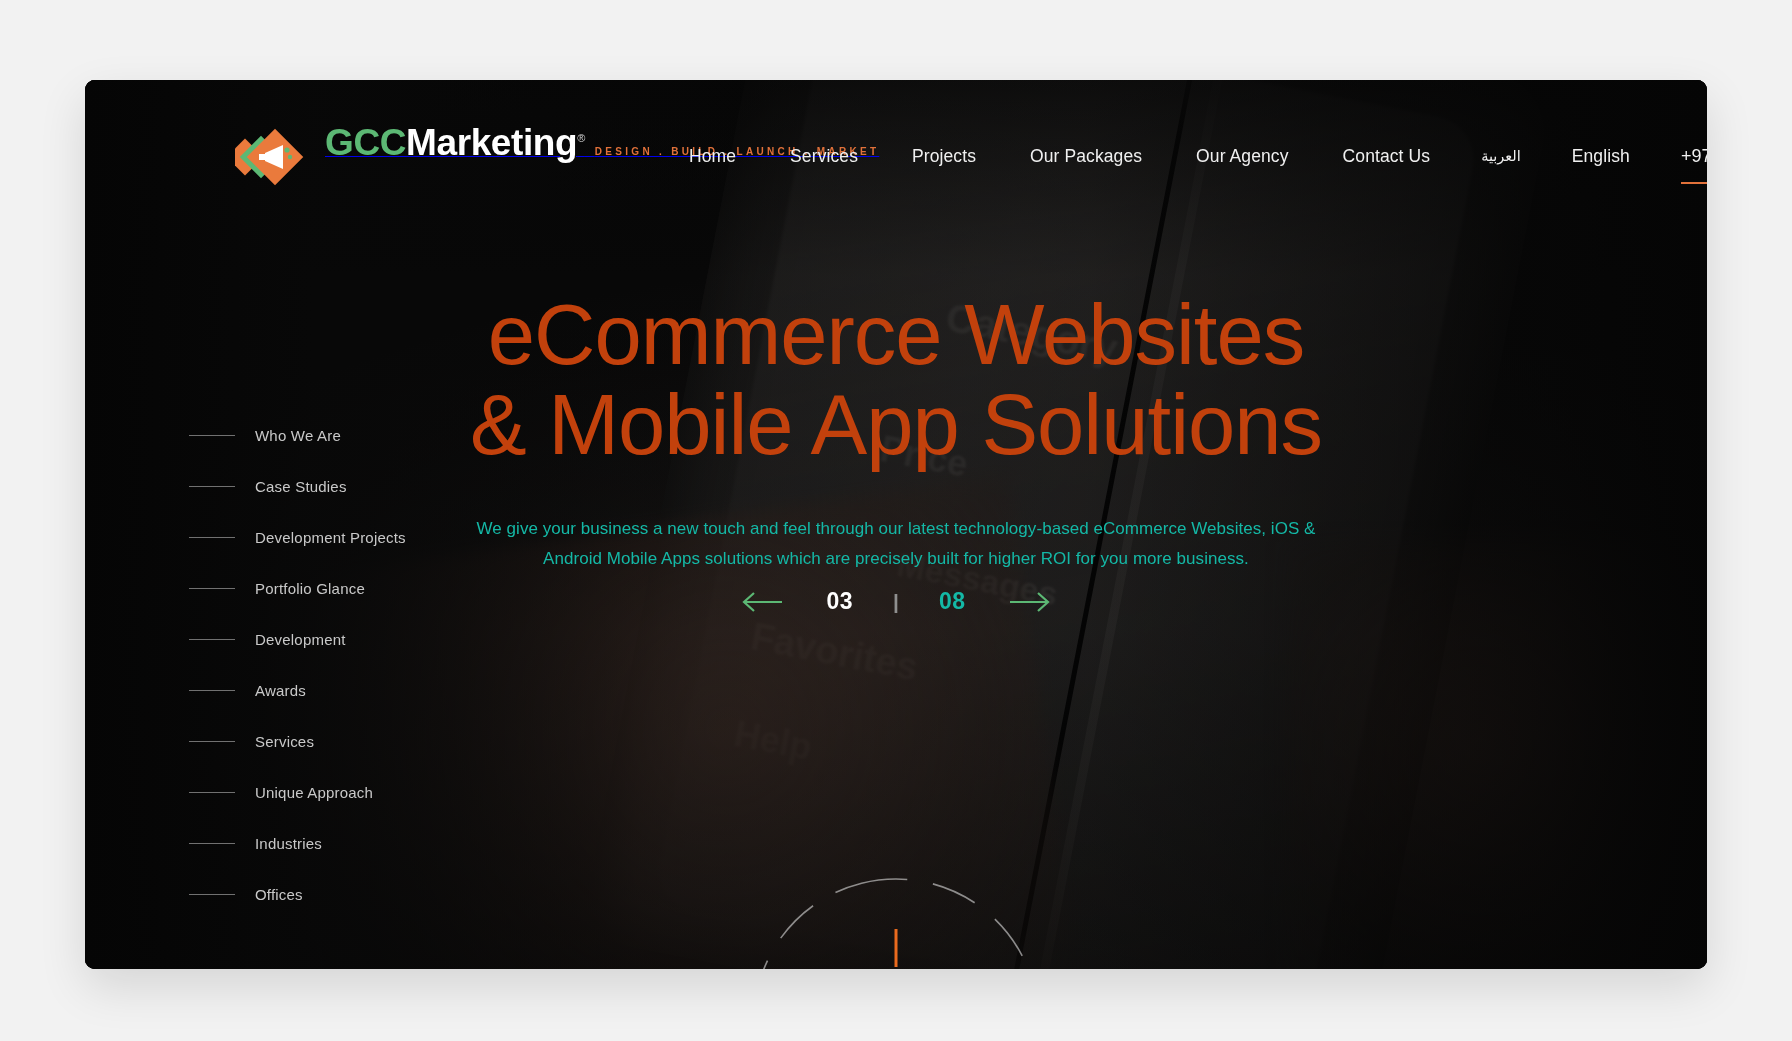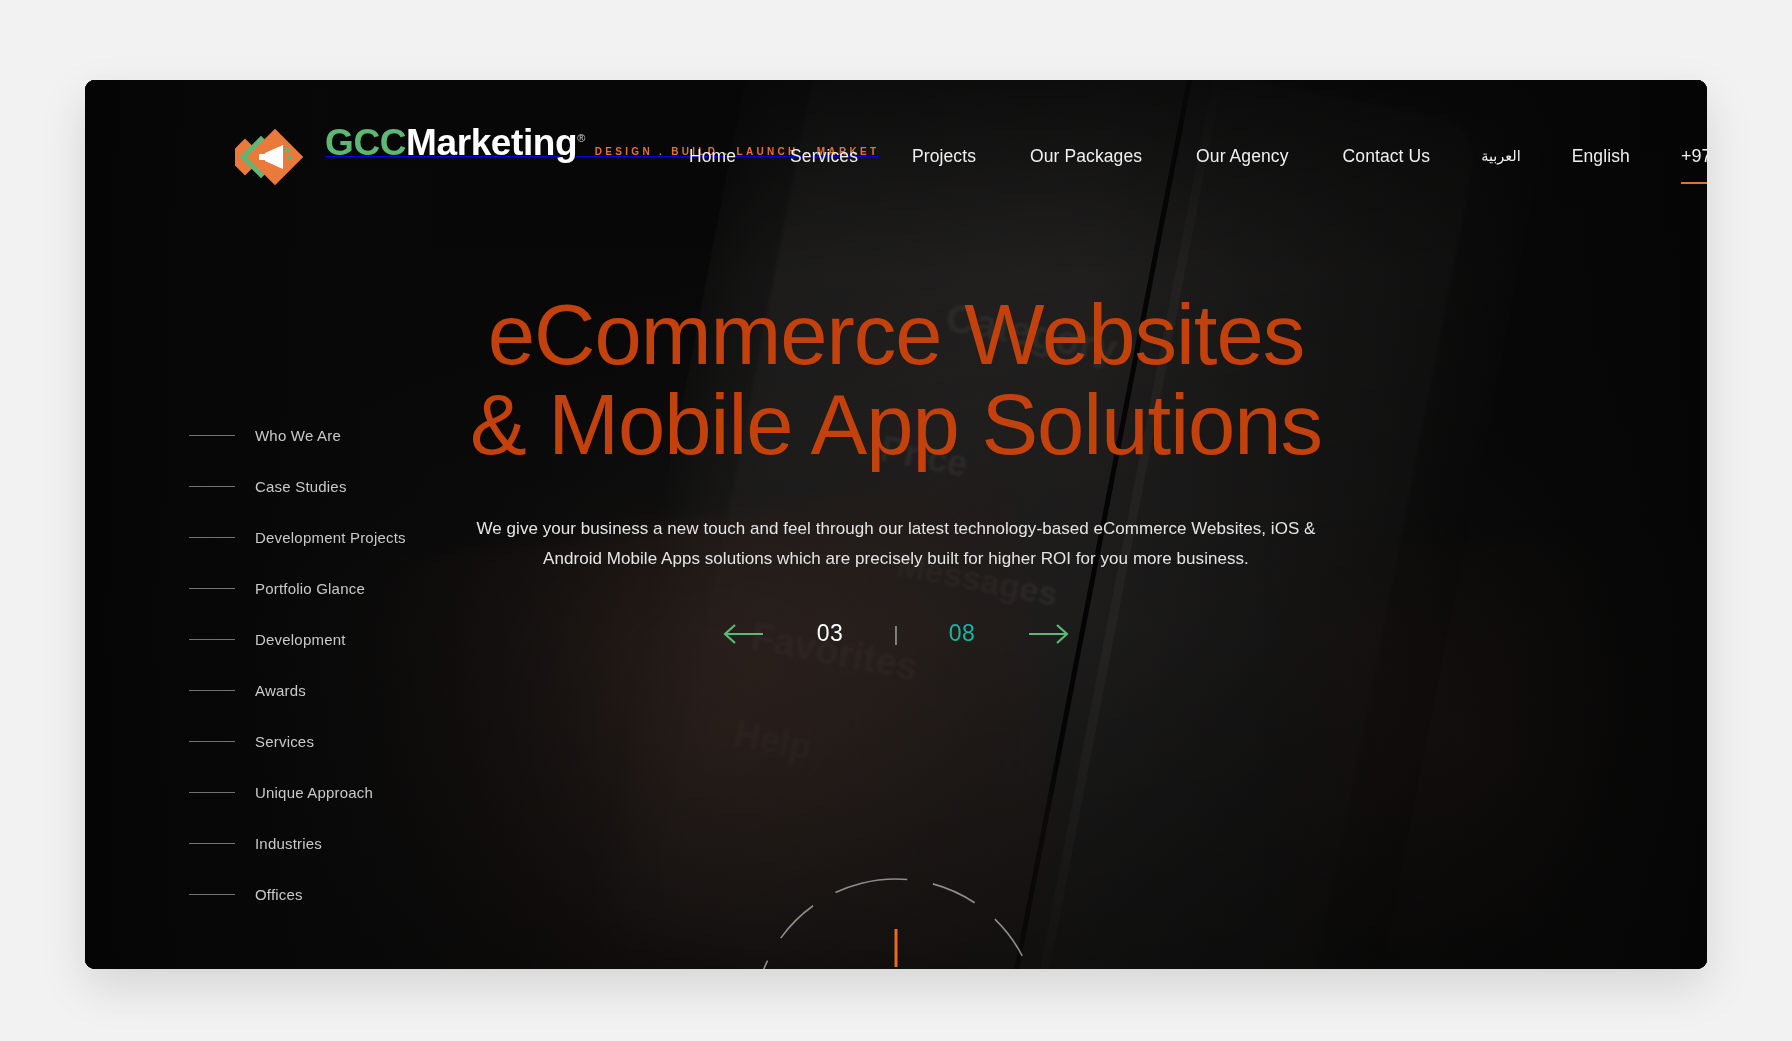--- a/index.html
+++ b/index.html
@@ -115,25 +115,25 @@
   .side-label { margin-left:20px; color:#c9c9c9; font-size:15px; letter-spacing:.2px; white-space:nowrap; }
 
   
   .content { position:absolute; left:0; top:0; width:100%; z-index:8; text-align:center; }
   .headline {
     margin-top:210px; color:#c2410c; font-weight:400;
     font-size:85px; line-height:1.06; letter-spacing:-1px;
   }
   .headline .l2 { display:block; }
   .subtext {
-    margin:44px auto 0; width:855px; color:#e5e5e5;
+    margin:44px auto 0; width:855px; color:#14b8a6;
     font-size:17px; line-height:1.75; letter-spacing:.05px;
   }
   .slider-nav {
-    margin-top:40px; display:flex; align-items:center; justify-content:center; gap:16px;
+    margin-top:8px; display:flex; align-items:center; justify-content:center; gap:6px;font-weight:bold;
   }
   .arrow-btn {
     width:56px; height:40px; display:flex; align-items:center; justify-content:center;
     background:none; border:none; cursor:pointer;
   }
   .arrow-btn svg { display:block; }
   .slide-num { font-size:23px; letter-spacing:.5px; padding:0 8px; }
   .slide-cur { color:#ffffff; margin-left:22px; }
   .slide-sep { color:#8f8f8f; font-size:21px; padding:0 26px; }
   .slide-tot { color:#14b8a6; margin-right:22px; }

